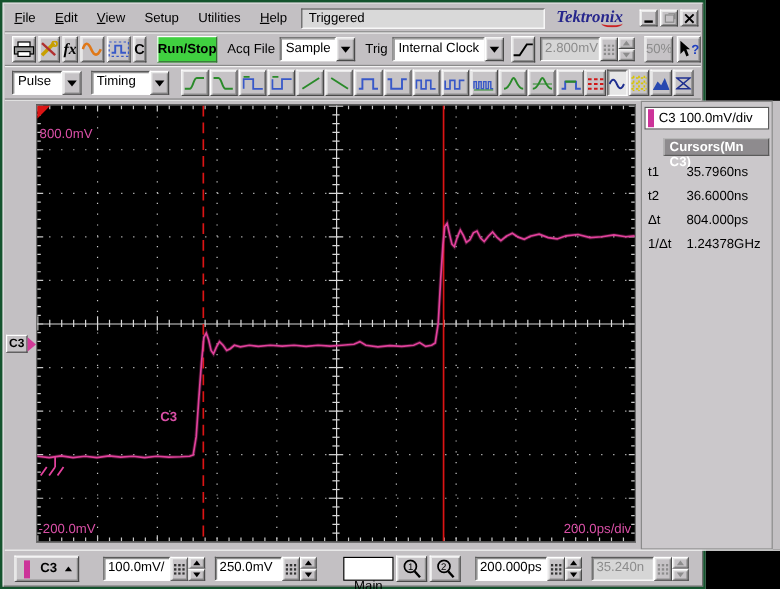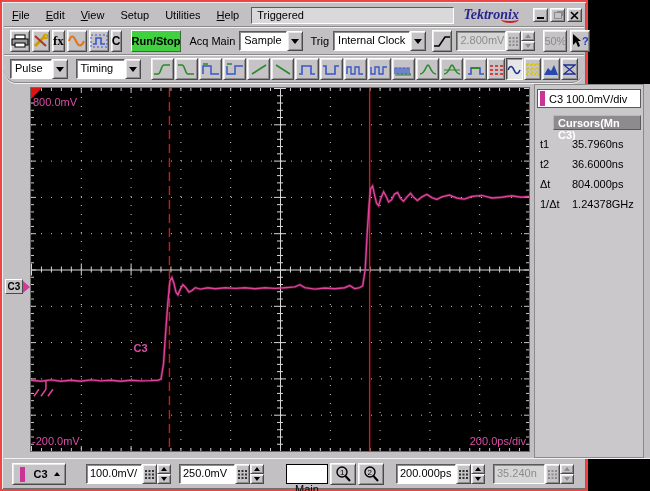--- a/index.html
+++ b/index.html
@@ -1,19 +1,19 @@
 <!DOCTYPE html>
 <html><head>
 <meta charset="utf-8">
 <style>
   * { box-sizing: border-box; margin:0; padding:0; }
   html,body { width:650px; height:491px; background:#000; overflow:hidden;
     font-family:"Liberation Sans", sans-serif; }
   .window { position:relative; width:588px; height:491px; background:#c3c0c3;
-    border:2px solid #ef4444; box-shadow:inset 1px 1px 0 #efefef, inset -1px -1px 0 #6e6e6e; }
+    border:2px solid #14532d; box-shadow:inset 1px 1px 0 #efefef, inset -1px -1px 0 #6e6e6e; }
 
   
   .raised { background:#c6c3c6; border:1px solid; border-color:#fff #4a4a4a #4a4a4a #fff;
     box-shadow:inset 1px 1px 0 #e9e9e9, inset -1px -1px 0 #8d8d8d; }
   .pressed { background:#e6e6e6; border:1px solid; border-color:#4a4a4a #fff #fff #4a4a4a;
     box-shadow:inset 1px 1px 0 #9a9a9a; }
   .btn { display:flex; align-items:center; justify-content:center; cursor:default; }
 
   
   .menubar { position:absolute; left:2px; top:2px; right:2px; height:23px;
@@ -30,21 +30,21 @@
     border-bottom:2px solid #c22; border-radius:50%; }
   .winbtns { display:flex; gap:2px; margin-right:2px; }
   .winbtn { width:15px; height:14px; }
   .glyph-min { width:7px; height:8px; border-bottom:2px solid #000; }
   .glyph-restore { width:8px; height:7px; border:1px solid #8a8a8a; box-shadow:2px -2px 0 -1px #8a8a8a; }
 
   
   .toolbar { position:absolute; left:2px; right:2px; height:27px; display:flex;
     align-items:center; font-size:11px; border-bottom:1px solid #8a8a8a;
     box-shadow:0 1px 0 #f2f2f2; }
-  .t1 { top:26px; } .t2 { top:54px;border-radius:13px; }
+  .t1 { top:26px; } .t2 { top:54px; }
   .icon-btn { width:26px; height:22px; margin-left:2px; }
   .small-btn { width:24px; height:22px; margin-left:1px; }
   .tool-label { margin:0 4px 0 8px; white-space:nowrap; }
   .combo { display:flex; height:20px; }
   .combo .cfield { background:#fff; border:1px solid; border-color:#5a5a5a #fff #fff #5a5a5a;
     box-shadow:inset 1px 1px 0 #8d8d8d; padding:2px 4px 0 4px; font-size:11px;
     white-space:nowrap; overflow:hidden; flex:1; }
   .combo .carrow { width:16px; }
   .tri-down { width:0; height:0; border-left:4px solid transparent;
     border-right:4px solid transparent; border-top:5px solid #000; }
@@ -56,30 +56,30 @@
   .spin .sfield { background:#fff; border:1px solid; border-color:#5a5a5a #fff #fff #5a5a5a;
     box-shadow:inset 1px 1px 0 #8d8d8d; font-size:11px; padding:2px 3px 0 3px;
     white-space:nowrap; overflow:hidden; }
   .spin .kbtn { width:15px; }
   .updn { display:flex; flex-direction:column; width:14px; }
   .updn .btn { flex:1; }
   .disabled { color:#8c8c8c !important; }
   .disabled .sfield { background:#d6d6d6; color:#8c8c8c; }
   .runstop { width:58px; height:22px; margin-left:9px; font-weight:bold; color:#000;
     border:1px solid; border-color:#fff #3a6a3a #3a6a3a #fff; }
-  .fx { font-family:"Liberation Serif", serif; font-weight:bold; font-size:13px; }
+  .fx { font-family:"Liberation Serif", serif; font-style:italic; font-weight:bold; font-size:13px; }
   .c-btn { width:19px; height:22px; margin-left:2px; font-size:12px; font-weight:bold; }
 
   
   .main { position:absolute; left:2px; top:82px; width:646px; height:374px; background:#c3c0c3; }
   .plot { position:absolute; left:26px; top:3px; width:500px; height:365px; background:#000;
     border:1px solid #6a6a6a; }
   .plot-label { position:absolute; color:#d94fa6; font-size:11px; pointer-events:none;
     white-space:nowrap; }
-  .lab-top { left:2px; top:8px; } .lab-bot { left:1px; top:347px;text-align:right; }
+  .lab-top { left:2px; top:18px; } .lab-bot { left:1px; top:347px;text-align:right; }
   .lab-scale { right:3px; top:347px; } 
   .lab-trace { font-weight:bold; }
   .channel-marker { position:absolute; left:1px; width:25px; height:16px; display:flex;
     align-items:center; font-size:10px; font-weight:bold; }
   .cm-box { width:18px; height:15px; background:#c6c3c6; border:1px solid;
     border-color:#fff #4a4a4a #4a4a4a #fff; text-align:center; line-height:13px; }
   .cm-arrow { width:0; height:0; border-top:6px solid transparent;
     border-bottom:6px solid transparent; border-left:7px solid #d13a98; }
 
   
@@ -160,21 +160,21 @@
       </svg>
     </div>
     <div class="icon-btn raised btn">
       <svg width="18" height="14">
         <rect x="1" y="1" width="16" height="12" fill="none" stroke="#3858c8" stroke-dasharray="2 2"></rect>
         <path d="M3,10 H6 V4 H11 V10 H15" stroke="#3858c8" stroke-width="1.6" fill="none"></path>
       </svg>
     </div>
     <div class="c-btn raised btn">C</div>
     <div class="runstop btn" style="background:#40d040">Run/Stop</div>
-    <span class="tool-label">Acq Main</span>
+    <span class="tool-label">Acq File</span>
     <div class="combo" style="width:72px">
       <div class="cfield">Sample</div>
       <div class="carrow raised btn">
           <span class="tri-down"></span>
         </div>
     </div>
     <span class="tool-label">Trig</span>
     <div class="combo" style="width:96px">
       <div class="cfield">Internal Clock</div>
       <div class="carrow raised btn">

